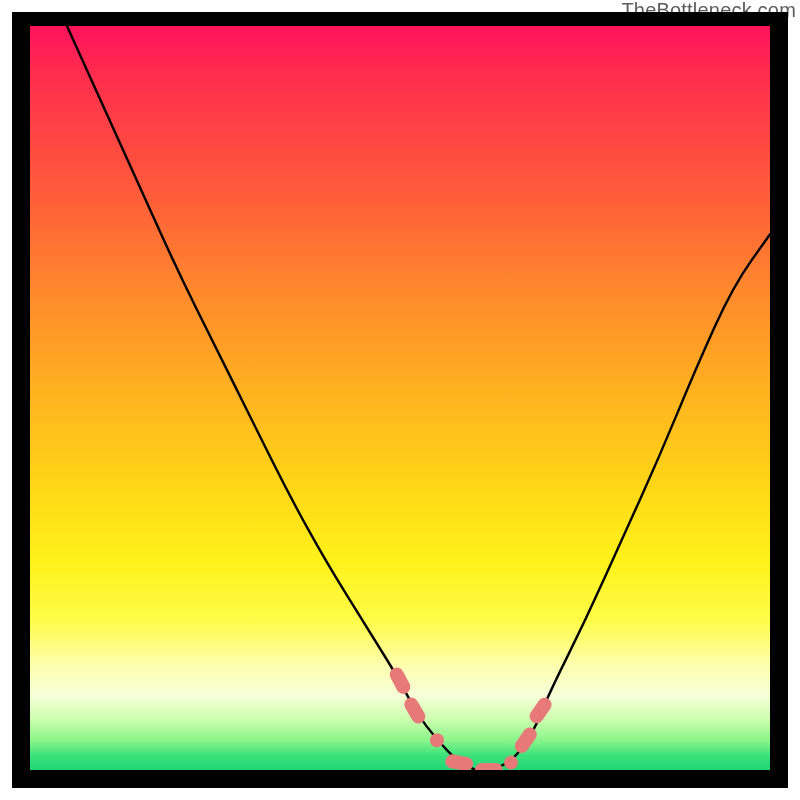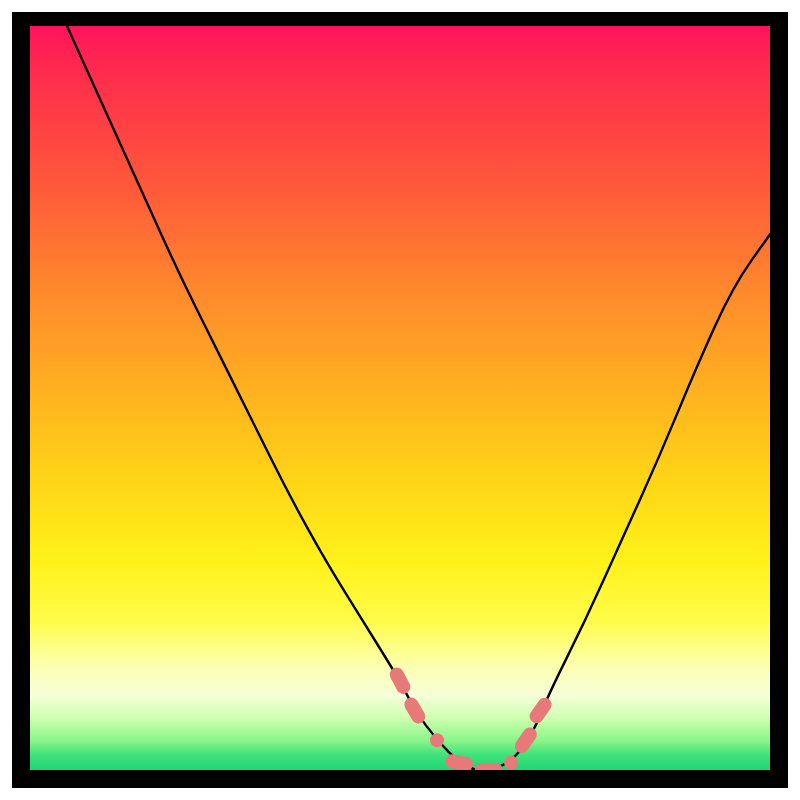--- a/index.html
+++ b/index.html
@@ -69,20 +69,21 @@
     font-weight: 500;
     letter-spacing: 0.2px;
     user-select: none;
     pointer-events: none;
   }
 </style>
 </head>
 <body>
 
 <div class="frame">
+  <div class="watermark">TheBottleneck.com</div>
 
   <div class="plot">
     <div class="inner">
       <div class="gradient"></div>
 
       <svg class="curve" viewBox="0 0 740 744" preserveAspectRatio="none">
         <g>
           <path id="curve-path" fill="none" stroke="#000000" stroke-width="2.4" stroke-linecap="round" d="M 37.0 0.0 Q 37.0 0.0 55.5 40.9 Q 74.0 81.8 92.5 122.8 Q 111.0 163.7 129.5 204.6 Q 148.0 245.5 166.5 282.7 Q 185.0 319.9 203.5 357.1 Q 222.0 394.3 240.5 431.5 Q 259.0 468.7 277.5 502.2 Q 296.0 535.7 314.5 565.4 Q 333.0 595.2 351.5 625.0 Q 370.0 654.7 377.4 669.6 Q 384.8 684.5 395.9 699.4 Q 407.0 714.2 418.1 725.4 Q 429.2 736.6 436.6 740.3 Q 444.0 744.0 451.4 744.0 Q 458.8 744.0 469.9 740.3 Q 481.0 736.6 492.1 721.7 Q 503.2 706.8 510.6 688.2 Q 518.0 669.6 536.5 632.4 Q 555.0 595.2 573.5 554.3 Q 592.0 513.4 610.5 472.4 Q 629.0 431.5 647.5 386.9 Q 666.0 342.2 684.5 301.3 Q 703.0 260.4 721.5 234.4 T 740.0 208.3"></path>
         </g>
         <g id="marker-layer">

